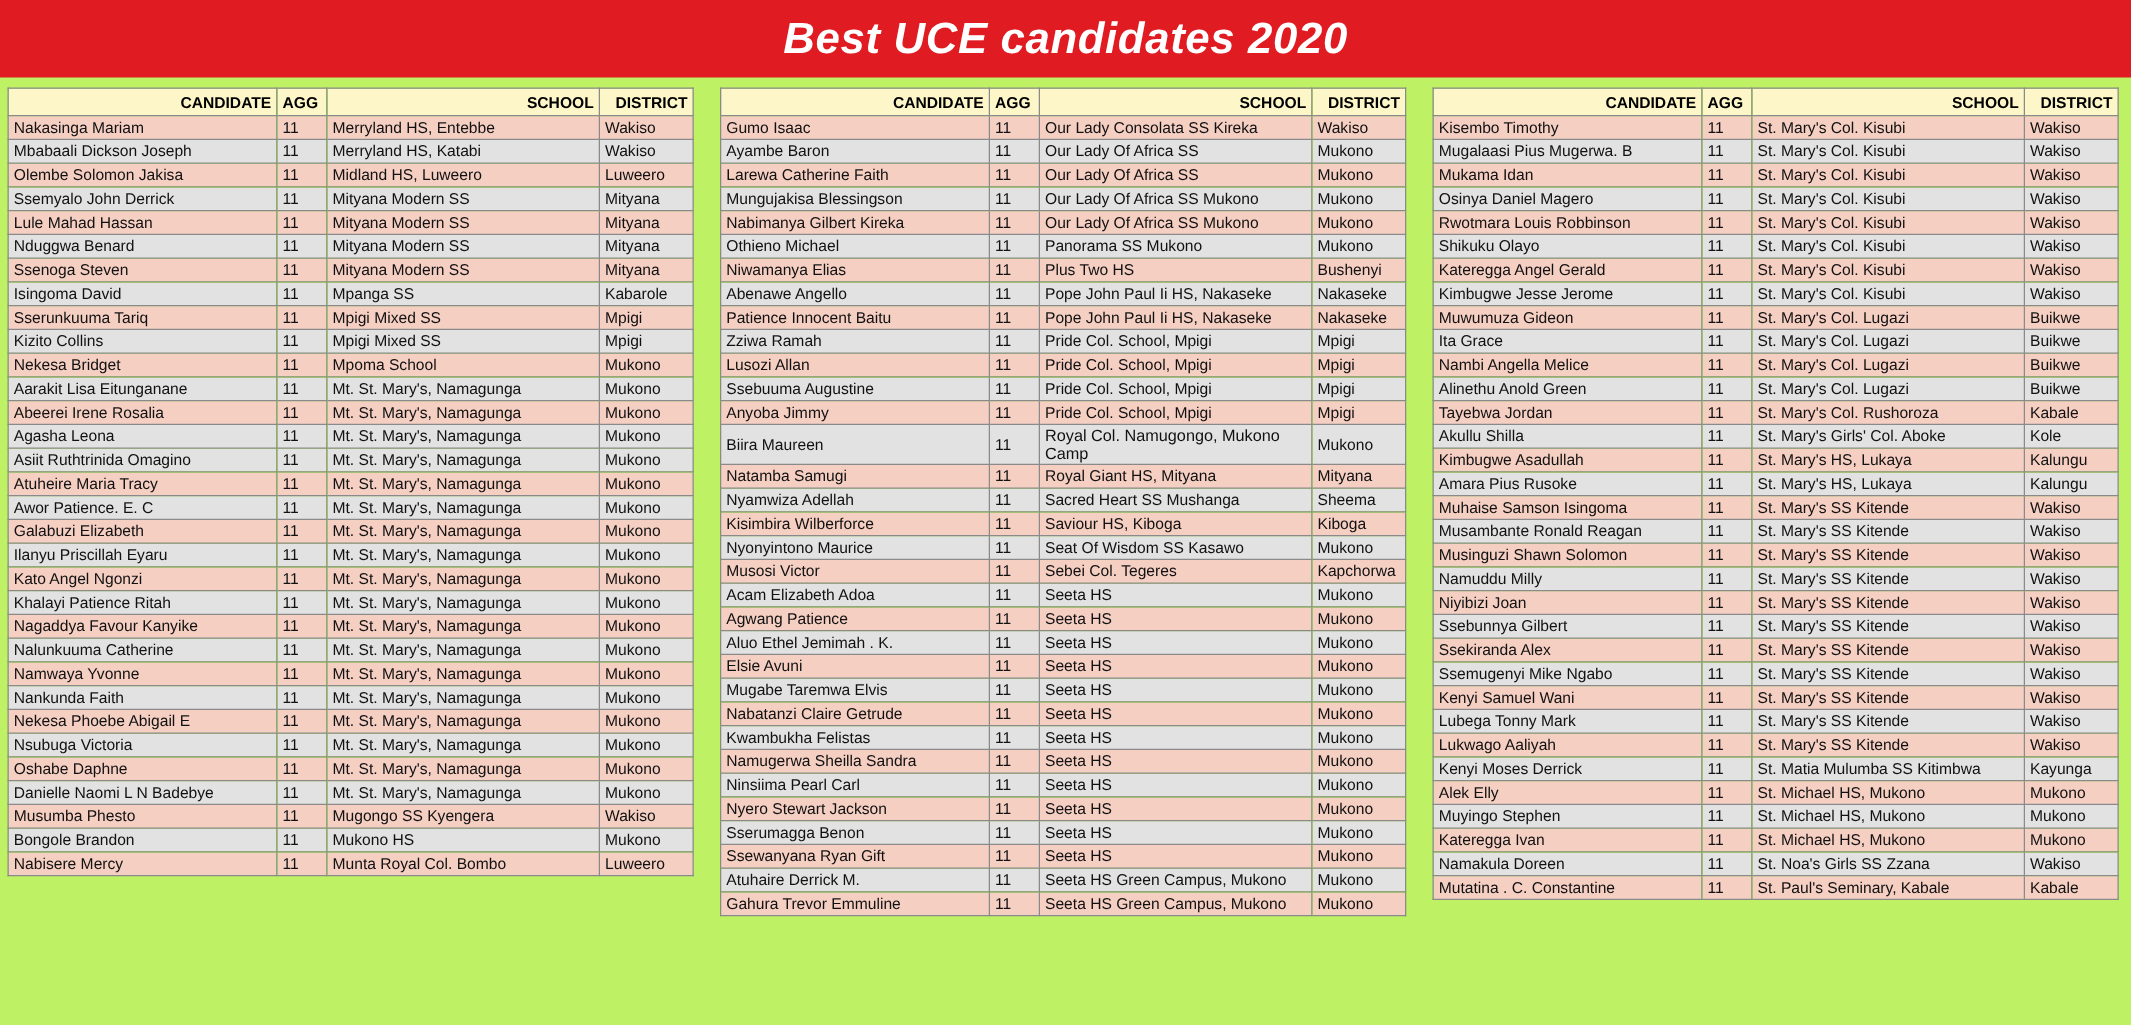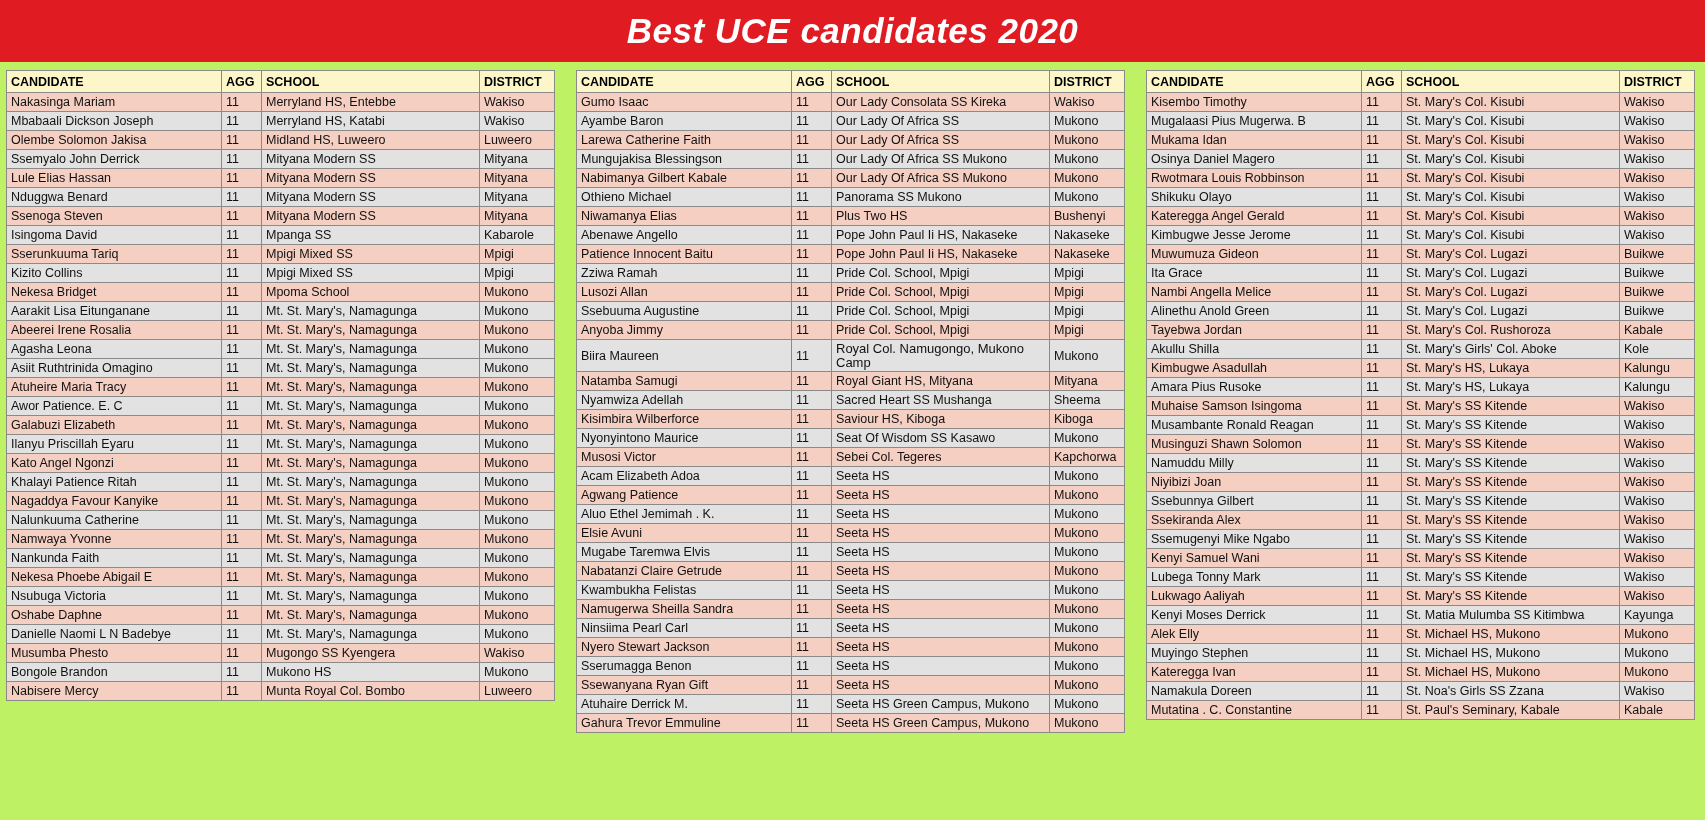--- a/index.html
+++ b/index.html
@@ -58,21 +58,21 @@
     box-sizing: border-box;
     overflow: hidden;
     white-space: nowrap;
     text-overflow: ellipsis;
     color: #111;
   }
   thead th {
     background: #fdf6c8;
     font-weight: bold;
     font-size: 12.5px;
-    text-align: left;
+    text-align: right;
     height: 22px;
     color: #000;
   }
   .c-name { width: 215px; }
   .c-agg  { width: 40px; text-align: left; }
   .c-school { width: 218px; }
   .c-dist { width: 75px; }
   tbody tr.odd td { background: #f6cfc3; }
   tbody tr.even td { background: #e2e2e2; }
   td.agg { text-align: left; }
@@ -121,21 +121,21 @@
               <td class="c-school">Midland HS, Luweero</td>
               <td class="c-dist">Luweero</td>
             </tr>
             <tr class="even">
               <td class="c-name">Ssemyalo John Derrick</td>
               <td class="c-agg agg">11</td>
               <td class="c-school">Mityana Modern SS</td>
               <td class="c-dist">Mityana</td>
             </tr>
             <tr class="odd">
-              <td class="c-name">Lule Elias Hassan</td>
+              <td class="c-name">Lule Mahad Hassan</td>
               <td class="c-agg agg">11</td>
               <td class="c-school">Mityana Modern SS</td>
               <td class="c-dist">Mityana</td>
             </tr>
             <tr class="even">
               <td class="c-name">Nduggwa Benard</td>
               <td class="c-agg agg">11</td>
               <td class="c-school">Mityana Modern SS</td>
               <td class="c-dist">Mityana</td>
             </tr>
@@ -328,21 +328,21 @@
               <td class="c-school">Our Lady Of Africa SS</td>
               <td class="c-dist">Mukono</td>
             </tr>
             <tr class="even">
               <td class="c-name">Mungujakisa Blessingson</td>
               <td class="c-agg agg">11</td>
               <td class="c-school">Our Lady Of Africa SS Mukono</td>
               <td class="c-dist">Mukono</td>
             </tr>
             <tr class="odd">
-              <td class="c-name">Nabimanya Gilbert Kabale</td>
+              <td class="c-name">Nabimanya Gilbert Kireka</td>
               <td class="c-agg agg">11</td>
               <td class="c-school">Our Lady Of Africa SS Mukono</td>
               <td class="c-dist">Mukono</td>
             </tr>
             <tr class="even">
               <td class="c-name">Othieno Michael</td>
               <td class="c-agg agg">11</td>
               <td class="c-school">Panorama SS Mukono</td>
               <td class="c-dist">Mukono</td>
             </tr>

